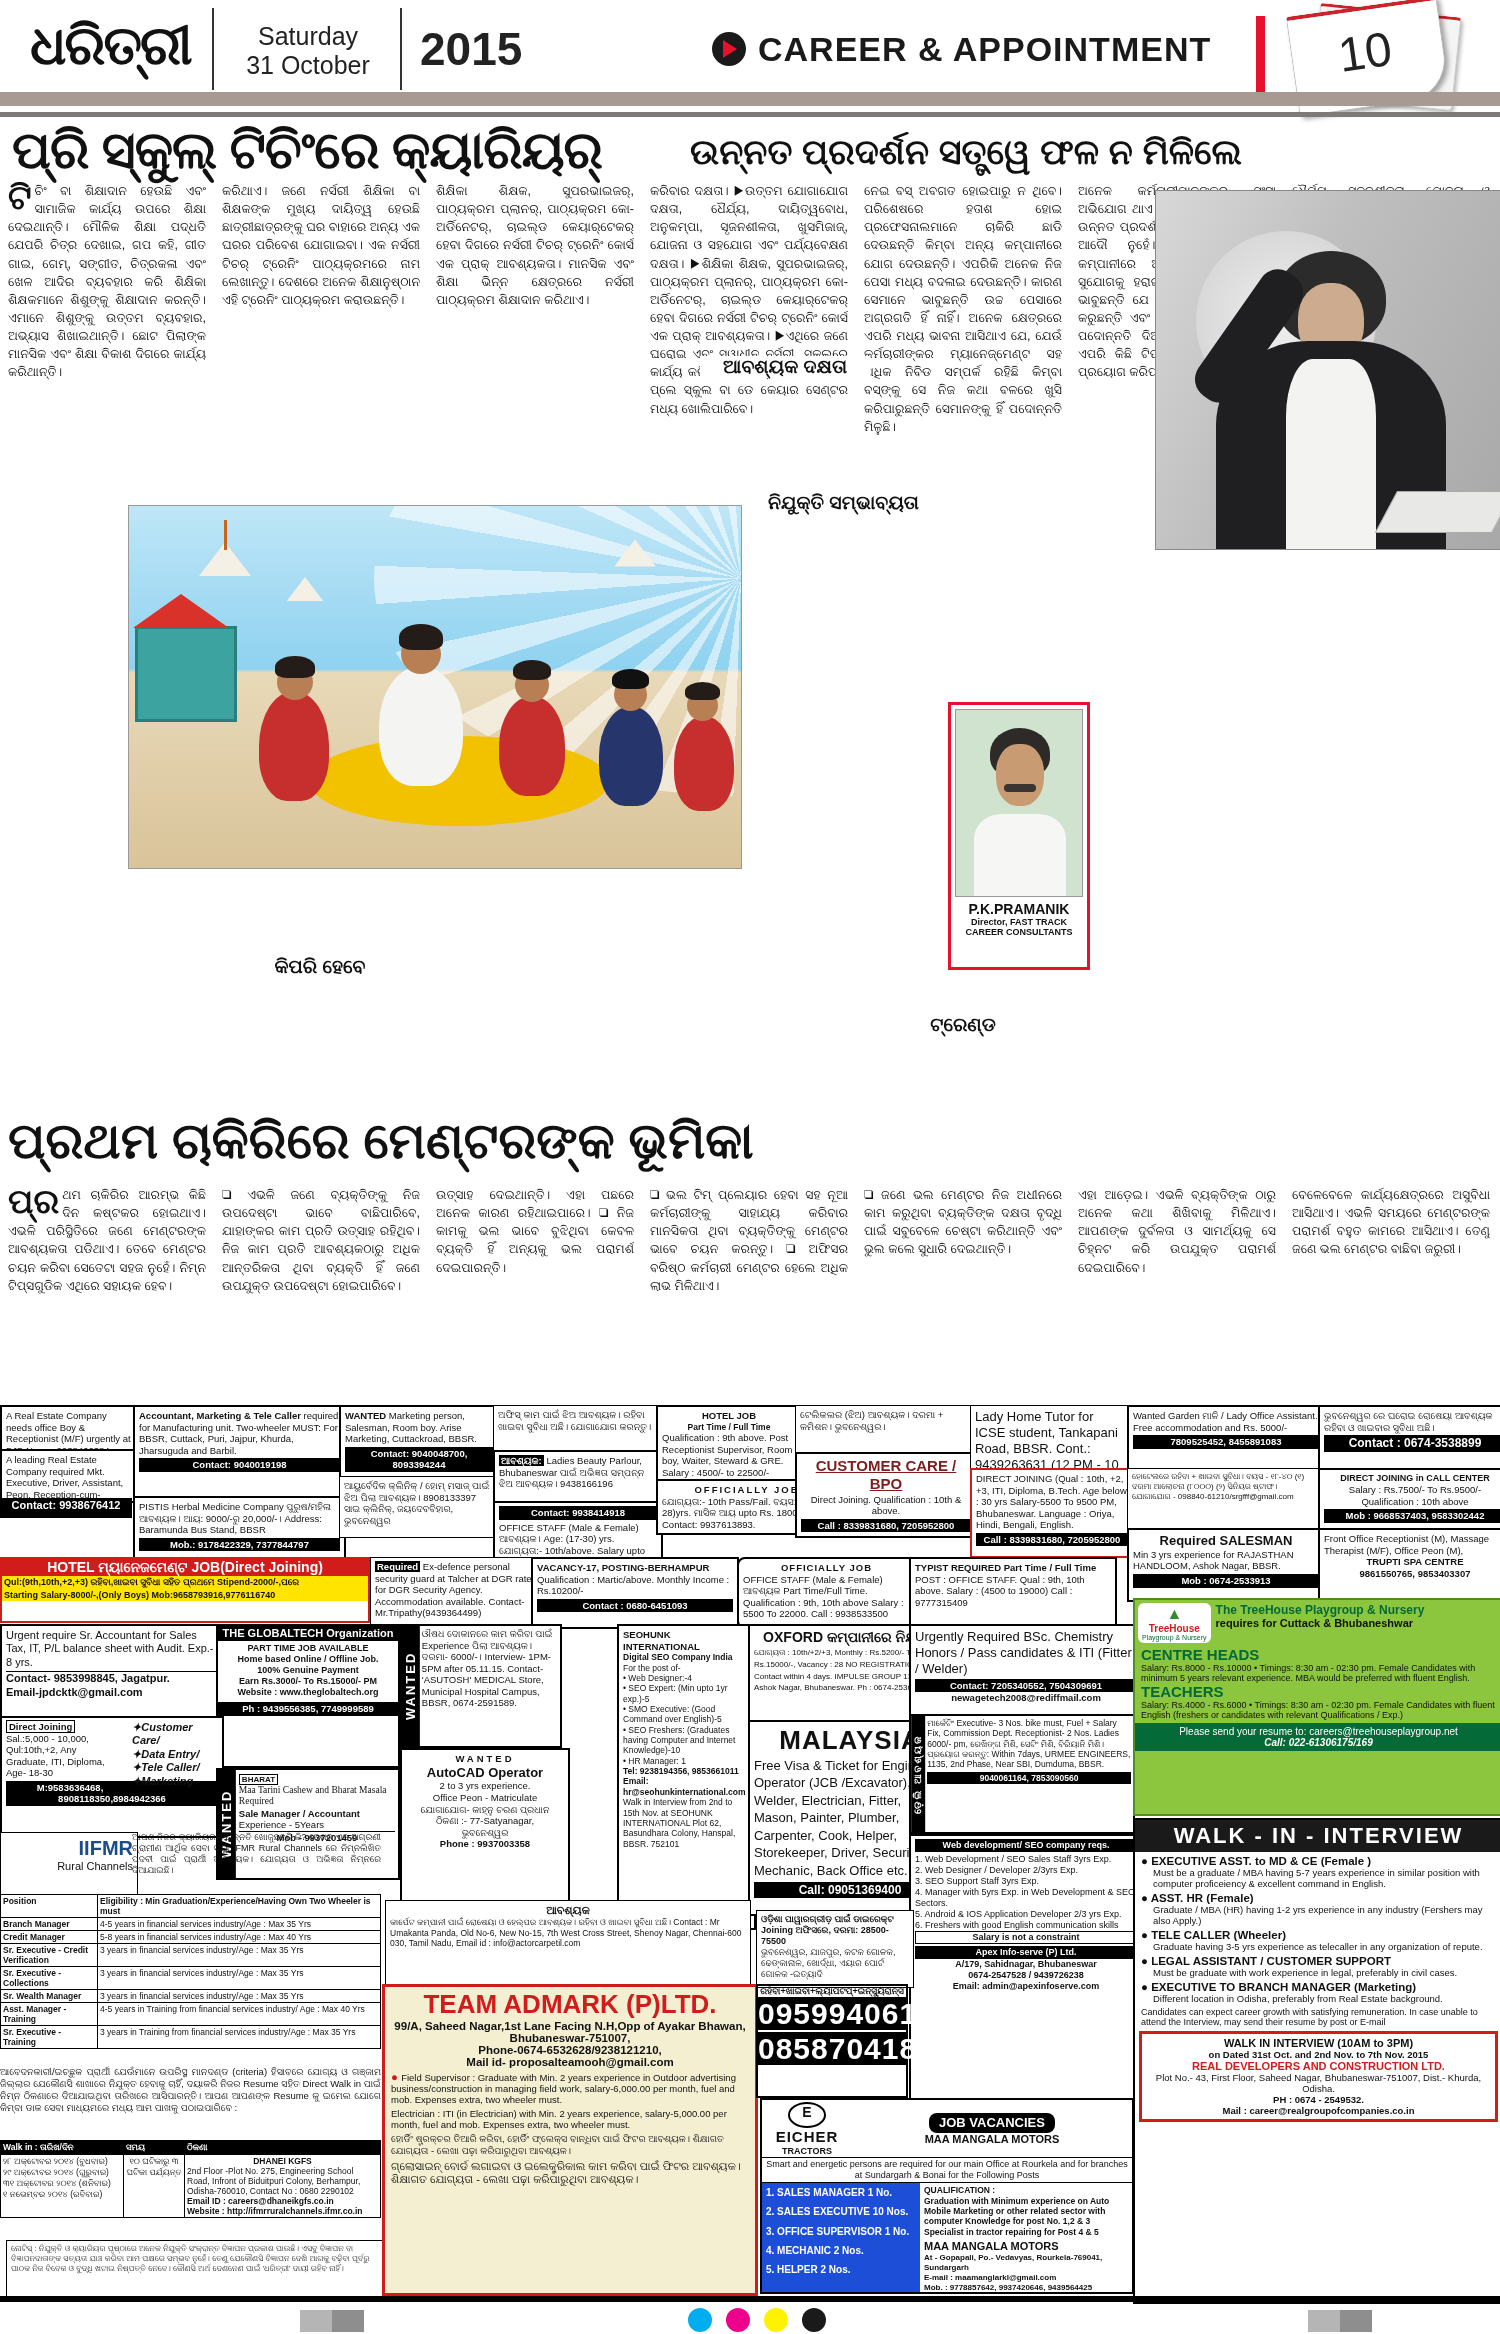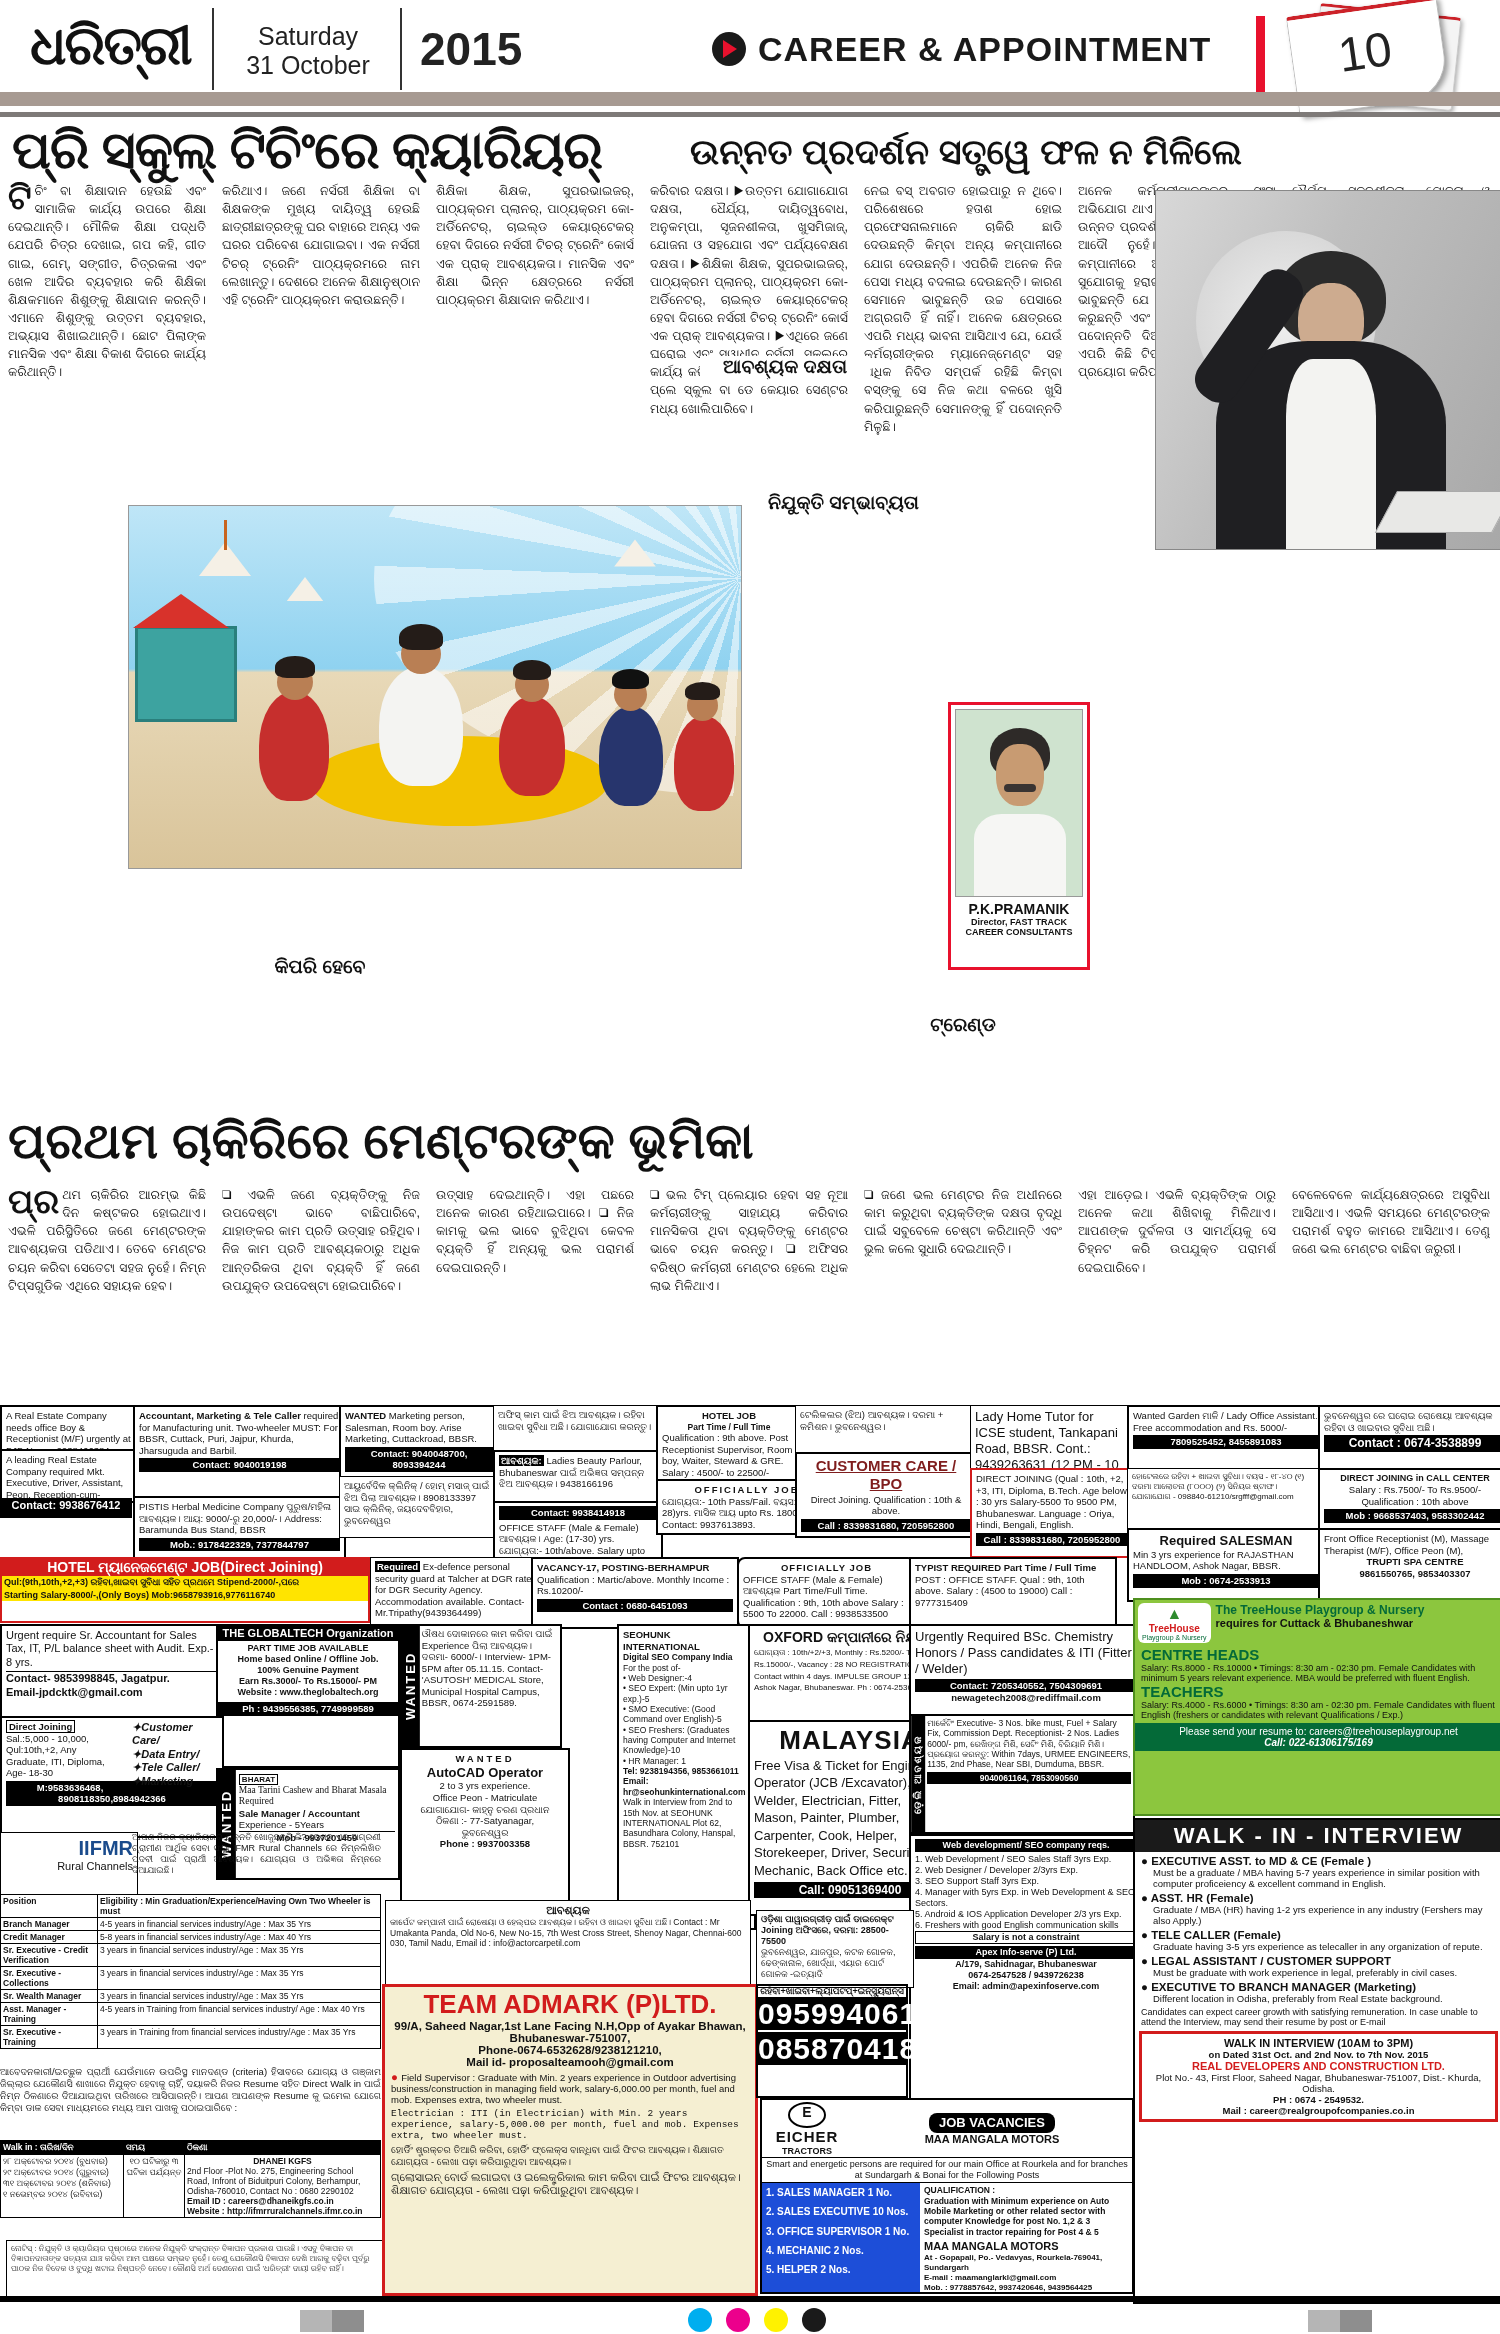--- a/index.html
+++ b/index.html
@@ -470,21 +470,21 @@
     <div class="adt ctr" style="font-size:11px;">ଆବଶ୍ୟକ</div>
     <span>କାର୍ପେଟ କମ୍ପାନୀ ପାଇଁ ରୋଷେୟା ଓ ହେଲ୍ପର ଆବଶ୍ୟକ। ରହିବା ଓ ଖାଇବା ସୁବିଧା ଅଛି। Contact : Mr Umakanta Panda, Old No-6, New No-15, 7th West Cross Street, Shenoy Nagar, Chennai-600 030, Tamil Nadu, Email id : info@actorcarpetil.com</span>
   </div>
 
   <div class="abs" style="left:382px;top:1984px;width:370px;height:306px;border:3px solid #d21c1c;background:#f5efd2;overflow:hidden;">
     <div class="ctr" style="color:#d21c1c;font-weight:bold;font-size:26px;padding-top:2px;">TEAM ADMARK (P)LTD.</div>
     <div class="ctr adt" style="font-size:11.5px;">99/A, Saheed Nagar,1st Lane Facing N.H,Opp of Ayakar Bhawan, Bhubaneswar-751007,</div>
     <div class="ctr adt" style="font-size:11.5px;">Phone-0674-6532628/9238121210,</div>
     <div class="ctr adt" style="font-size:11.5px;">Mail id- proposalteamooh@gmail.com</div>
     <div class="role" style="font-size:9.5px;"><span class="rt" style="color:#d21c1c;"></span><span>Field Supervisor : Graduate with Min. 2 years experience in Outdoor advertising business/construction in managing field work, salary-6,000.00 per month, fuel and mob. Expenses extra, two wheeler must.</span></div>
-    <div class="role" style="font-size:9.5px;font-family:Liberation Mono, monospace;"><span>Electrician : ITI (in Electrician) with Min. 2 years experience, salary-5,000.00 per month, fuel and mob. Expenses extra, two wheeler must.</span></div>
+    <div class="role" style="font-size:9.5px;"><span>Electrician : ITI (in Electrician) with Min. 2 years experience, salary-5,000.00 per month, fuel and mob. Expenses extra, two wheeler must.</span></div>
     <div class="role" style="font-size:9.5px;"><span>ହୋର୍ଡିଂ ଷ୍ଟ୍ରକ୍ଚର ତିଆରି କରିବା, ହୋର୍ଡିଂ ଫ୍ଲେକ୍ସ ବାନ୍ଧିବା ପାଇଁ ଫିଟର ଆବଶ୍ୟକ। ଶିକ୍ଷାଗତ ଯୋଗ୍ୟତା - ଲେଖା ପଢ଼ା କରିପାରୁଥିବା ଆବଶ୍ୟକ।</span></div>
     <div class="role" style="font-size:11px;"><span>ଗ୍ଲୋସାଇନ୍ ବୋର୍ଡ ଲଗାଇବା ଓ ଇଲେକ୍ଟ୍ରିକାଲ କାମ କରିବା ପାଇଁ ଫିଟର ଆବଶ୍ୟକ। ଶିକ୍ଷାଗତ ଯୋଗ୍ୟତା - ଲେଖା ପଢ଼ା କରିପାରୁଥିବା ଆବଶ୍ୟକ।</span></div>
   </div>
 
   <div class="abs adbox thin" style="left:756px;top:1910px;width:148px;height:70px;font-size:9px;">
     <div class="adt">ଓଡ଼ିଶା ପାୱାରଗ୍ରୀଡ଼ ପାଇଁ ଡାଇରେକ୍ଟ Joining ଅଫିସରେ, ଦରମା: 28500-75500</div>
     <div>ଭୁବନେଶ୍ୱର, ଯାଜପୁର, କଟକ ଗୋଳକ, ଢେଙ୍କାନାଳ, ଖୋର୍ଦ୍ଧା, ଏୟାର ପୋର୍ଟ ଗୋଳକ -ଇତ୍ୟାଦି</div>
   </div>
   <div class="abs" style="left:756px;top:1984px;width:148px;height:110px;border:2px solid #000;">
     <div class="ctr adt" style="font-size:9px;">ରହିବା+ଖାଇବା+ଲ୍ୟାପଟପ୍+ଇନ୍ସ୍ୟୁରାନ୍ସ</div>
@@ -556,21 +556,21 @@
 
     <div class="role">
         <div class="rt">EXECUTIVE ASST. to MD &amp; CE (Female )</div>
         <div style="font-size:9.5px;margin-left:12px;">Must be a graduate / MBA having 5-7 years experience in similar position with computer proficeiency &amp; excellent command in English.</div>
       </div>
         <div class="role">
         <div class="rt">ASST. HR (Female)</div>
         <div style="font-size:9.5px;margin-left:12px;">Graduate / MBA (HR) having 1-2 yrs experience in any industry (Fershers may also Apply.)</div>
       </div>
         <div class="role">
-        <div class="rt">TELE CALLER (Female)</div>
+        <div class="rt">TELE CALLER (Wheeler)</div>
         <div style="font-size:9.5px;margin-left:12px;">Graduate having 3-5 yrs experience as telecaller in any organization of repute.</div>
       </div>
         <div class="role">
         <div class="rt">LEGAL ASSISTANT / CUSTOMER SUPPORT</div>
         <div style="font-size:9.5px;margin-left:12px;">Must be graduate with work experience in legal, preferably in civil cases.</div>
       </div>
         <div class="role">
         <div class="rt">EXECUTIVE TO BRANCH MANAGER (Marketing)</div>
         <div style="font-size:9.5px;margin-left:12px;">Different location in Odisha, preferably from Real Estate background.</div>
       </div>

